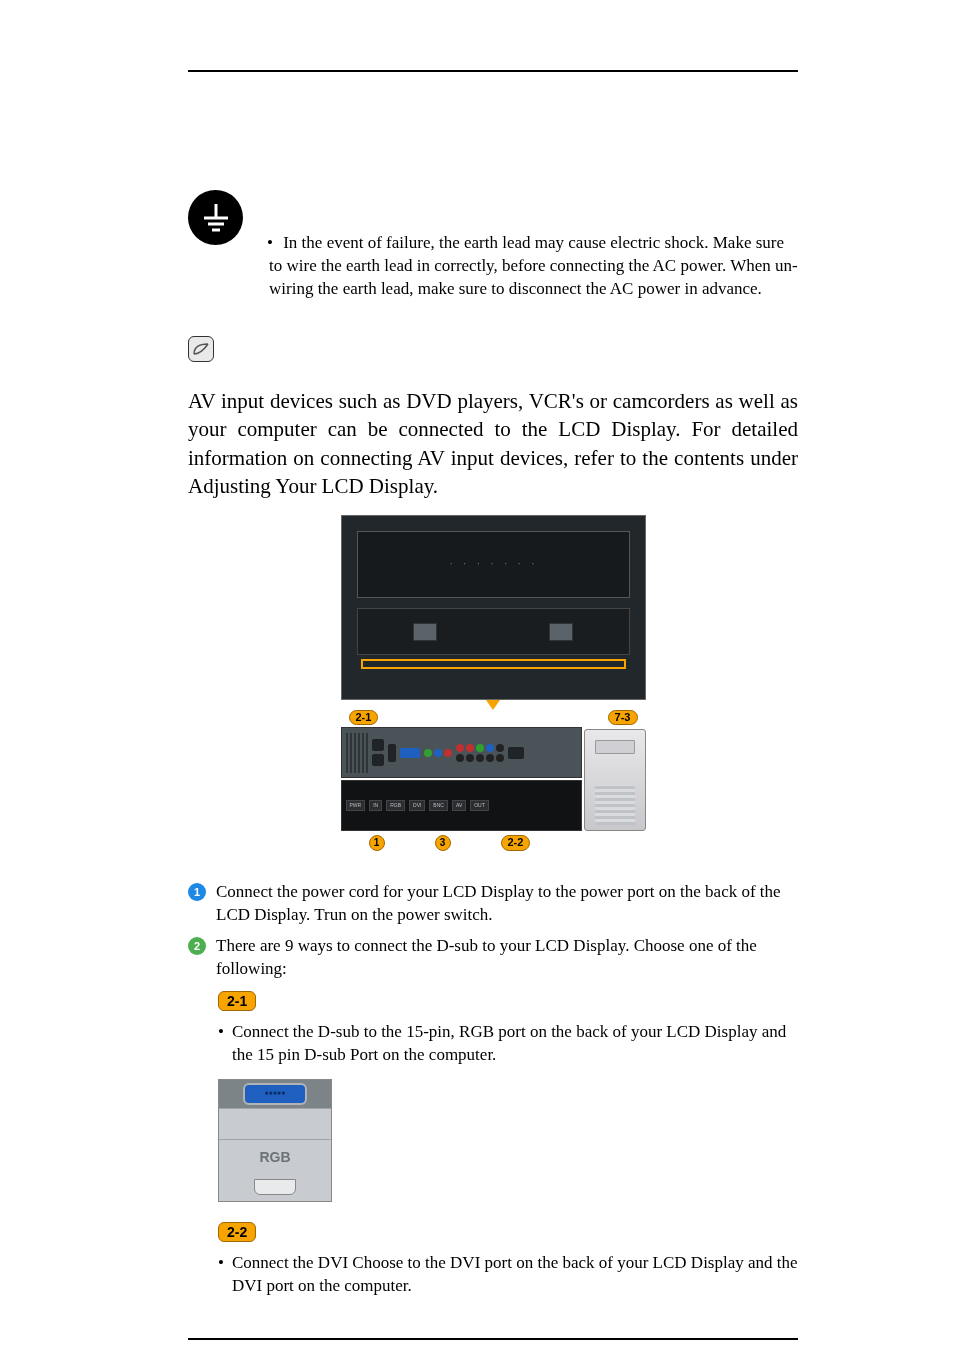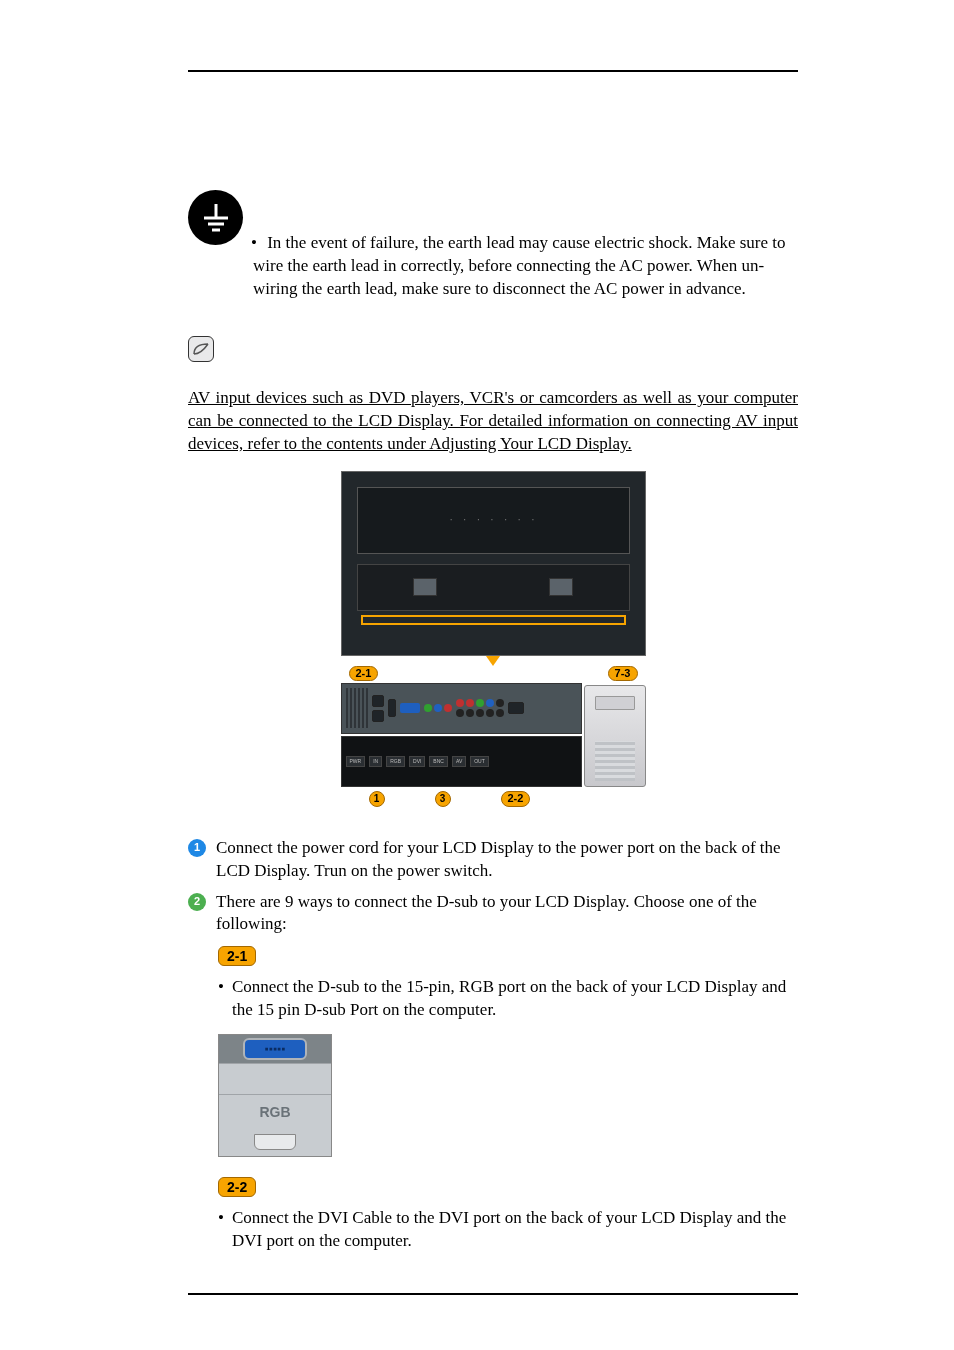--- a/index.html
+++ b/index.html
@@ -40,21 +40,21 @@
     align-items: center;
     justify-content: center;
     flex: 0 0 auto;
     position: relative;
     top: -12px;
   }
   .warn-text {
     font-size: 17px;
     line-height: 1.35;
     margin-top: 30px;
-    margin-left: 10px;
+    margin-left: 26px;
     font-family: Liberation Serif, serif;
   }
   .bullet-dot {
     display: inline-block;
     white-space: nowrap;
     margin-left: -2px;
     margin-right: 6px;
     vertical-align: top;
   }
   .note-icon {
@@ -62,25 +62,24 @@
     width: 24px;
     height: 24px;
     border: 1px solid #333;
     border-radius: 6px;
     align-items: center;
     justify-content: center;
     margin-bottom: 25px;
     background: #e9e9ea;
   }
   .para {
-    font-size: 17px;
+    font-size: 21px;
     line-height: 1.35;
     text-align: justify;
     margin-bottom: 15px;
-    text-decoration: underline;
   }
   .diagram-wrap {
     width: 305px;
     margin: 0 auto 30px auto;
   }
   .monitor-box {
     background: #22272b;
     border: 1px solid #666;
     padding: 15px 15px 30px 15px;
     position: relative;
@@ -475,20 +474,20 @@
           <div class="trap"></div>
         </div>
     </div>
 
     <div class="sub-row">
       <span class="sub-pill">2-2</span>
     </div>
 
     <div class="sub-bullet">
       <span class="dot">•</span>
-      <span>Connect the DVI Cable to the DVI port on the back of your LCD Display and the DVI port on the computer.</span>
+      <span>Connect the DVI Choose to the DVI port on the back of your LCD Display and the DVI port on the computer.</span>
     </div>
 
   </div>
 
   <div class="bottom-rule"></div>
 
 </div>
 
 </body></html>

